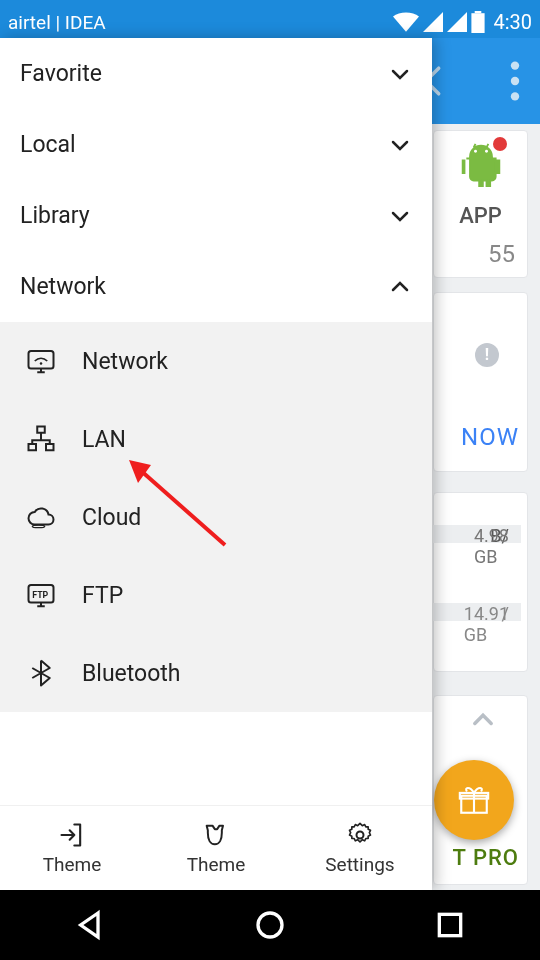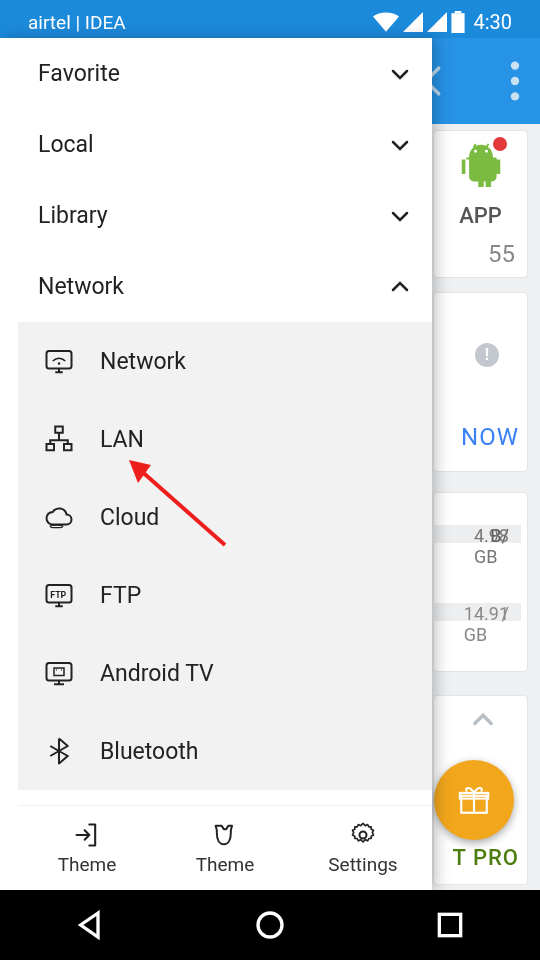--- a/index.html
+++ b/index.html
@@ -1,20 +1,20 @@
 <!DOCTYPE html>
 <html><head>
   <meta charset="utf-8">
   <style>
     * { margin:0; padding:0; box-sizing:border-box; font-family: Roboto, Arial, sans-serif; -webkit-font-smoothing:antialiased; }
     html,body { width:540px; height:960px; overflow:hidden; background:#000; }
     .screen { position:relative; width:540px; height:960px; background:#eef0f2; }
 
     
-    .statusbar { height:44px; background:#1c8adb; color:#fff; display:flex; align-items:center; justify-content:space-between; padding:0 28px; font-size:19px; }
+    .statusbar { height:44px; background:#1c8adb; color:#fff; display:flex; align-items:center; justify-content:space-between; padding:0 8px; font-size:19px; }
     .statusbar .right { display:flex; align-items:center; gap:4px;justify-content:flex-end; }
     .statusbar .right svg, .statusbar .right .glyph { fill:#fff; color:#fff; }
     .actionbar { position:absolute; left:0; right:0; top:38px; height:86px; background:#2793e6; }
     .actionbar .back { position:absolute; right:90px; top:22px; }
     .actionbar .menu-dots { position:absolute; right:20px; top:22px; }
 
     
     .bg-card1 { position:absolute; right:12px; top:130px; width:95px; height:148px; background:#fff; border:1px solid #e3e5e8; border-radius:4px; display:flex; flex-direction:column; align-items:center; justify-content:center; gap:12px;}
     .bg-card1 .andro { position:relative; }
     .bg-card1 .dot { position:absolute; right:-4px; top:-4px; width:14px; height:14px; background:#e23a3a; border-radius:50%; }
@@ -32,21 +32,21 @@
     .bg-card3 .bar2 { position:absolute; top:110px; right:6px; left:-2px; height:18px; background:#eceef0;}
     .bg-card3 .bar2 span { position:absolute; right:6px; font-size:18px; color:#888; }
 
     .bg-card4 { position:absolute; right:12px; top:695px; width:95px; height:190px; background:#fff; border:1px solid #e3e5e8; border-radius:4px;}
     .bg-card4 .chev { position:absolute; right:30px; top:10px; color:#b9bfc6;}
     .bg-card4 .txt { position:absolute; bottom:14px; right:8px; font-size:22px; color:#4d7c0f; font-weight:500; letter-spacing:1px;}
 
     .fab { position:absolute; right:26px; top:760px; width:80px; height:80px; background:#f2a61c; border-radius:50%; box-shadow:0 3px 8px rgba(0,0,0,.35); display:flex; align-items:center; justify-content:center;}
 
     
-    .drawer { position:absolute; left:0; top:38px; bottom:70px; width:432px; background:#fff; box-shadow:4px 0 14px rgba(0,0,0,.25); display:flex; flex-direction:column;padding-left:18px;}
+    .drawer { position:absolute; left:0; top:38px; bottom:70px; width:432px; background:#fff; box-shadow:4px 0 14px rgba(0,0,0,.25); display:flex; flex-direction:column;}
     .drawer-scroll { flex:1; overflow:hidden; }
     .sec-head { display:flex; align-items:center; justify-content:space-between; padding:22px 20px; font-size:23px; color:#222; }
     .sec-head .chev { color:#222; }
     .network-list { background:#f2f2f2; }
     .net-item { display:flex; align-items:center; gap:26px; padding:24px 20px 24px 26px; font-size:23px; color:#222; }
     .net-item svg { width:30px; height:30px; }
     .drawer-bottom { height:85px; display:flex; background:#fff; border-top:1px solid #f0f0f0;}
     .drawer-bottom .btn { flex:1; display:flex; flex-direction:column; align-items:center; justify-content:center; gap:4px; font-size:19px; color:#333;}
 
     
@@ -200,31 +200,20 @@
           <svg viewBox="0 0 24 24">
               <rect x="2" y="4" width="20" height="14" rx="2" stroke="#222" stroke-width="1.6" fill="none"></rect>
               <line x1="9" y1="21" x2="15" y2="21" stroke="#222" stroke-width="1.6"></line>
               <line x1="12" y1="18" x2="12" y2="21" stroke="#222" stroke-width="1.6"></line>
               <text x="5" y="14" font-size="7" fill="#222" font-family="Arial" font-weight="bold">FTP</text>
             </svg>
           <span>FTP</span>
         </div>
         <div class="net-item">
           <svg viewBox="0 0 24 24">
-              <rect x="2" y="4" width="20" height="14" rx="2" stroke="#222" stroke-width="1.6" fill="none"></rect>
-              <line x1="8" y1="21" x2="16" y2="21" stroke="#222" stroke-width="1.6"></line>
-              <line x1="12" y1="18" x2="12" y2="21" stroke="#222" stroke-width="1.6"></line>
-              <rect x="8" y="8" width="8" height="6" stroke="#222" stroke-width="1.2" fill="none"></rect>
-              <circle cx="10" cy="9.5" r=".5" fill="#222"></circle>
-              <circle cx="14" cy="9.5" r=".5" fill="#222"></circle>
-            </svg>
-          <span>Android TV</span>
-        </div>
-        <div class="net-item">
-          <svg viewBox="0 0 24 24">
               <path d="M12 2v20l7-6-14-8m0 8 14-8-7-6" stroke="#222" stroke-width="1.6" fill="none" stroke-linejoin="round"></path>
             </svg>
           <span>Bluetooth</span>
         </div>
       </div>
     </div>
 
     <div class="drawer-bottom">
       <div class="btn">
         <svg width="28" height="28" viewBox="0 0 24 24">

